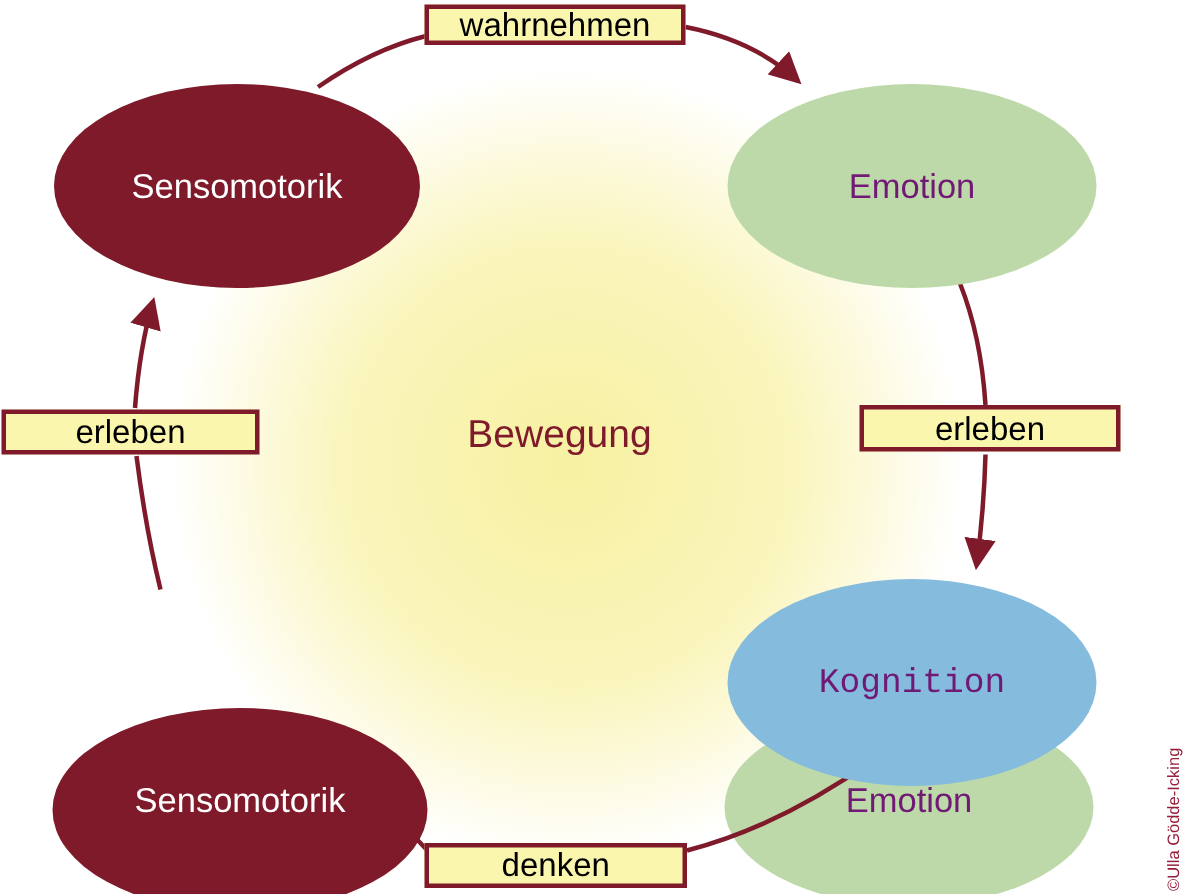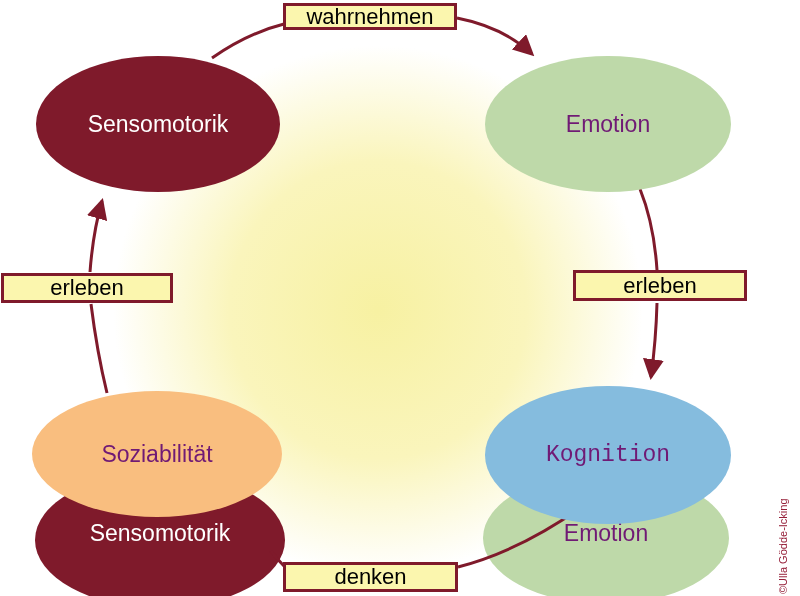--- a/index.html
+++ b/index.html
@@ -111,29 +111,27 @@
     <path class="link" d="M 640 189 Q 654 224 657 270"></path>
     <path class="link" marker-end="url(#ah)" d="M 657 303 Q 656 340 651 377"></path>
 
     <path class="link" d="M 107 393 Q 97 352 91 304"></path>
     <path class="link" marker-end="url(#ah)" d="M 90 272 Q 93 232 102 201"></path>
 
     <path class="link" d="M 583 506 Q 520 551 458 567"></path>
     <path class="link" d="M 284 566 Q 277 559 271 551"></path>
   </svg>
 
+  <div class="center-label">Bewegung</div>
 
   <div class="node tl">
     <span>Sensomotorik</span>
   </div>
   <div class="node tr">
     <span>Emotion</span>
-  </div>
-  <div class="node bl">
-    <span>Soziabilität</span>
   </div>
   <div class="node br">
     <span>Kognition</span>
   </div>
 
   <div class="pbox top">
     <span>wahrnehmen</span>
   </div>
   <div class="pbox right">
     <span>erleben</span>

